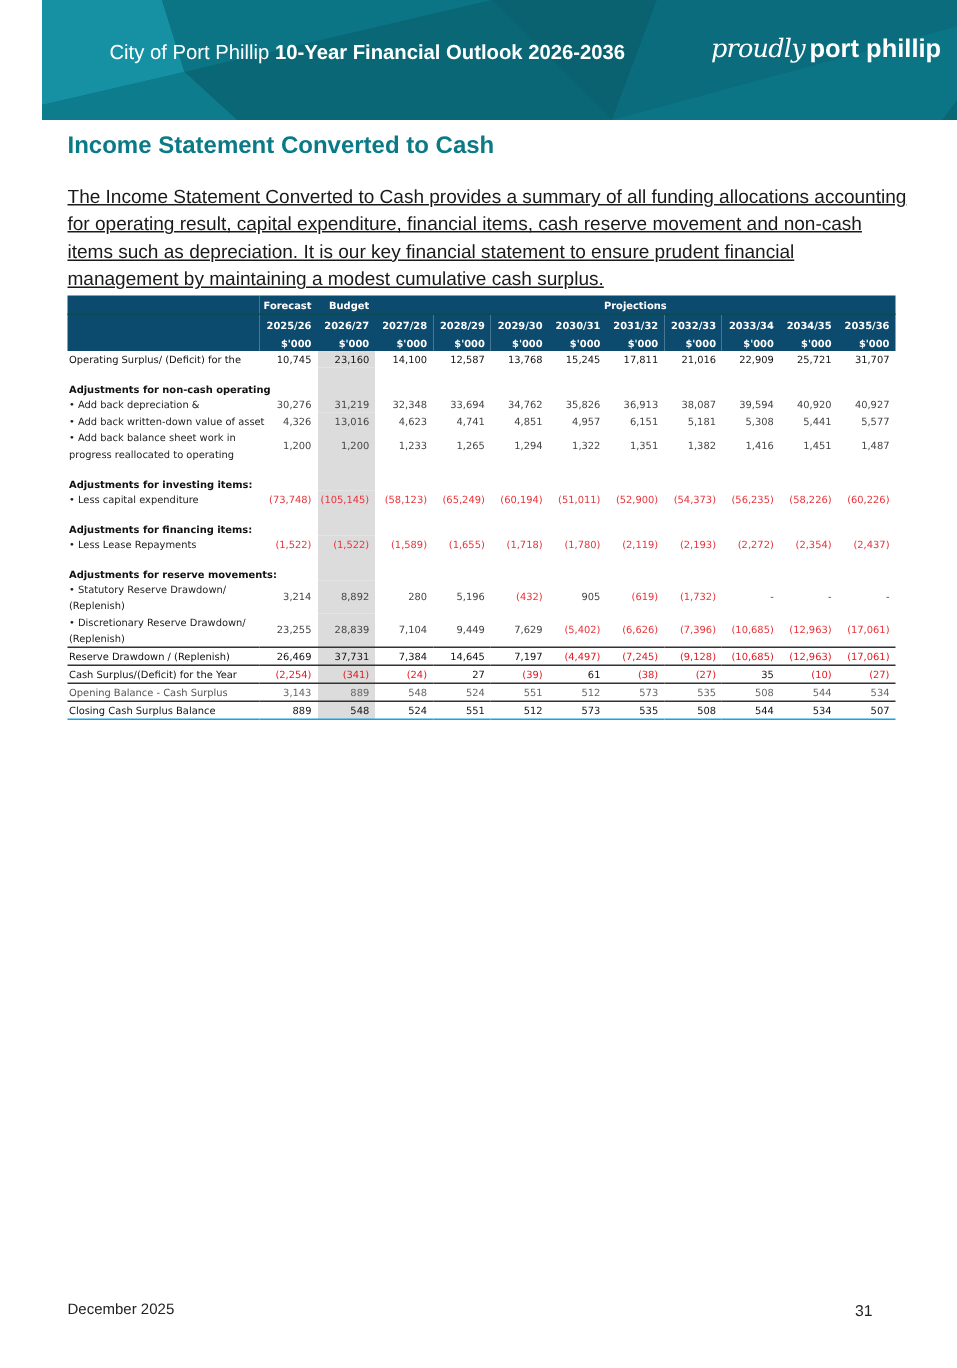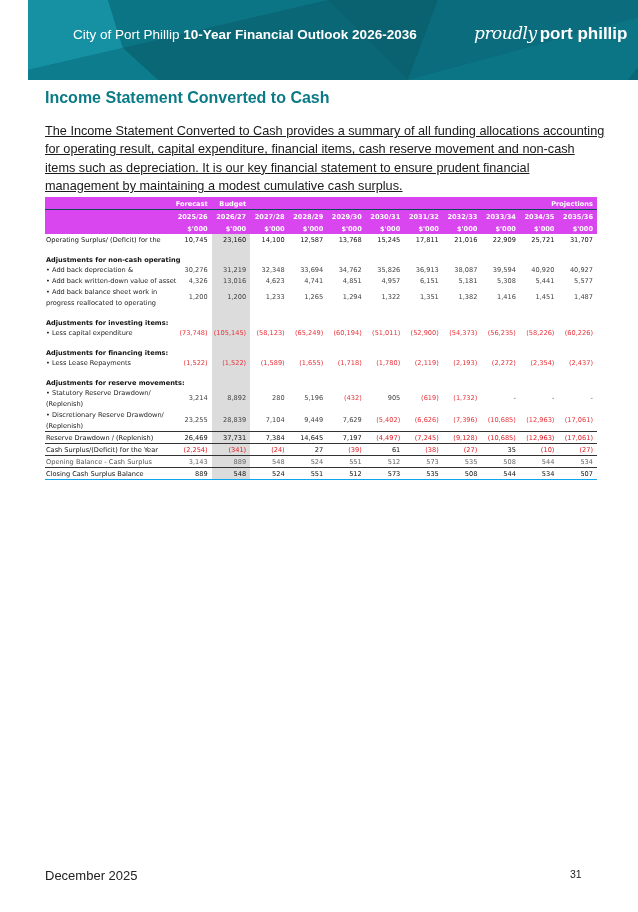--- a/index.html
+++ b/index.html
@@ -35,45 +35,45 @@
   }
 
   table.fin {
     position: absolute; left: 45px; top: 197px; width: 552px;
     border-collapse: collapse; font-family: "DejaVu Sans", sans-serif; font-size: 6.6px;
     table-layout: fixed;
   }
   table.fin col.label { width: 128px; }
   table.fin col.num { width: 38.5px; }
   table.fin th {
-    background: #d946ef; color: #ffffff; font-weight: bold; height: 11px; padding: 1px 4px 0 0;
+    background: #0c4a6e; color: #ffffff; font-weight: bold; height: 11px; padding: 1px 4px 0 0;
     text-align: right; white-space: nowrap;
   }
-  table.fin thead tr.r1 th.group { text-align: right; padding-left: 4px; margin-left: 27px; }
+  table.fin thead tr.r1 th.group { text-align: center; padding-left: 4px; margin-left: 27px; }
   table.fin thead tr.r2 th { border-top: 1px solid #0a4a55; }
   table.fin td {
     padding: 0 4px 0 0; text-align: right; white-space: nowrap; color: #444444; height: 11px;
     vertical-align: middle;
   }
   table.fin td.lbl { text-align: left; padding-left: 1px; color: #222; }
   table.fin td.budget { background: #dcdcdc; }
   table.fin tr.bold td { font-weight: normal; color: #111; }
   table.fin tr.section td.lbl { font-weight: bold; color: #111; padding-top: 5px; }
   table.fin tr.section td { height: 14px; vertical-align: bottom; }
   table.fin tr.tall td { height: 22px; }
   table.fin td.neg { color: #e8333a; }
   table.fin tr.bold td.neg { color: #e01a22; }
   table.fin tr.topline td { border-top: 1.5px solid #333; }
   table.fin tr.bottomline td { border-bottom: 1.5px solid #333; }
   table.fin tr.light td { color: #666; font-weight: normal; }
   table.fin tr.light td.lbl { color: #555; }
   table.fin tr.endrule td { border-bottom: 1px solid #0ea5e9; }
   .lbl .l2 { display: block; margin-top: 3px; }
 
-  .footer-left { position: absolute; left: 45px; top: 868px; font-size: 13px; color: #222; }
+  .footer-left { position: absolute; left: 45px; top: 868px; font-size: 10px; color: #222; }
   .footer-right { position: absolute; left: 570px; top: 868px; font-size: 10.5px; color: #222; }
 </style>
 </head>
 <body>
 
 <div class="banner">
   <svg class="bg" width="638" height="80" viewBox="0 0 638 80">
     <rect x="0" y="0" width="638" height="80" fill="#0b6f80"></rect>
     <polygon points="0,0 80,0 95,48 0,70" fill="#1690a3"></polygon>
     <polygon points="80,0 300,0 95,48" fill="#0c7585"></polygon>

